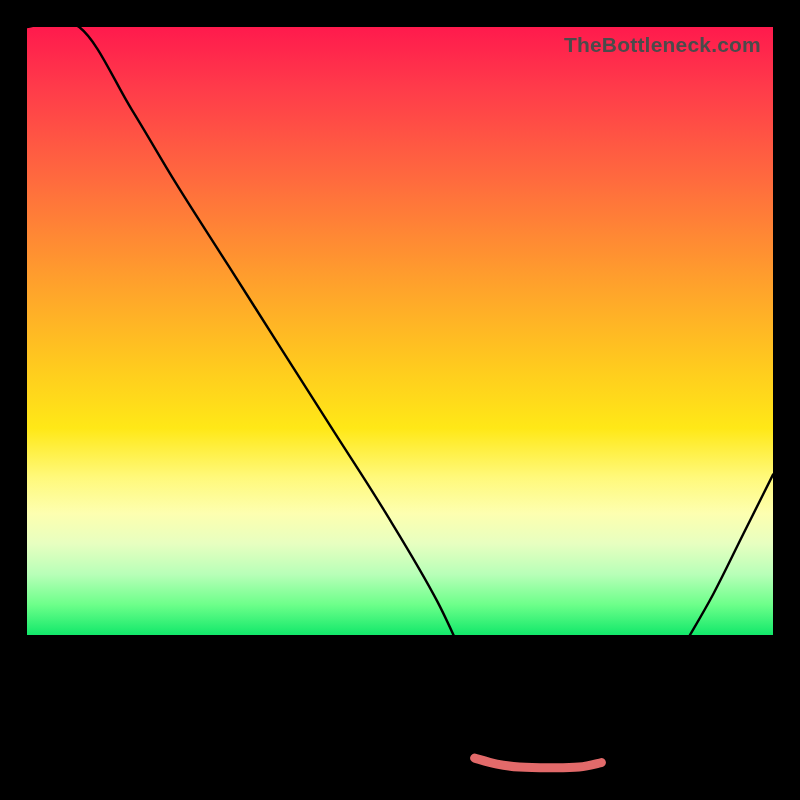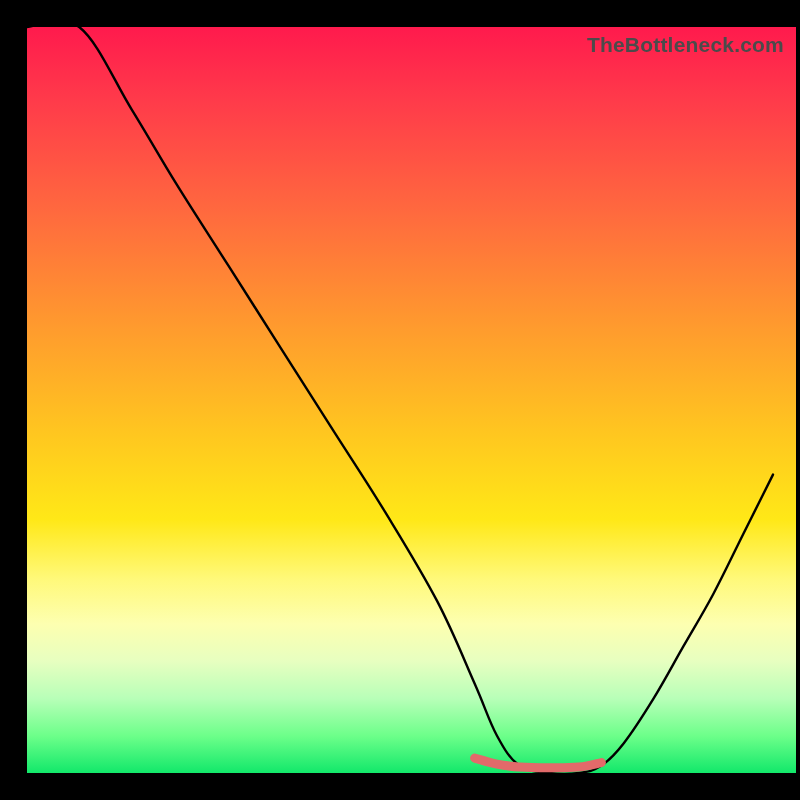--- a/index.html
+++ b/index.html
@@ -17,35 +17,34 @@
     top: 0;
     width: 800px;
     height: 800px;
     background: #000;
   }
   .plot {
     position: absolute;
     left: 27px;
     top: 27px;
     width: 746px;
-    height: 746px;
+    height: 608px;
     background: linear-gradient(to bottom,
       #ff1a4d 0%,
       #ff3b4a 10%,
       #ff6a3e 25%,
       #ff9a2e 40%,
       #ffc81f 55%,
       #ffe817 66%,
       #fff97a 74%,
       #fdffb0 80%,
       #e7ffc0 85%,
       #b8ffb8 90%,
       #6dff8a 95%,
       #12e86a 100%);
-    padding-left: 23px;
   }
   .watermark {
     position: absolute;
     top: 6px;
     right: 12px;
     color: #4b4b4b;
     font-size: 21px;
     font-weight: 600;
     letter-spacing: 0.2px;
     user-select: none;

